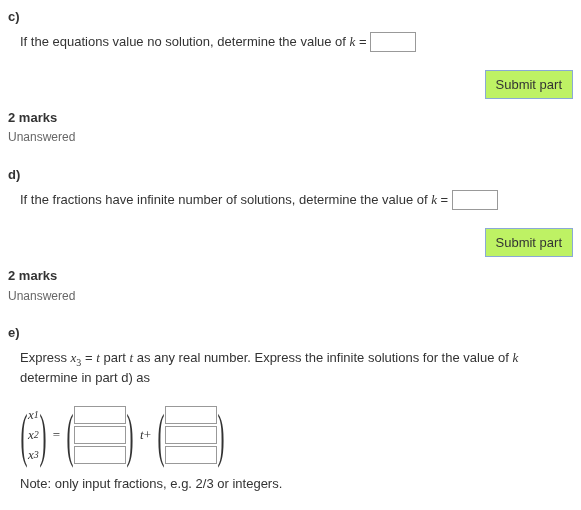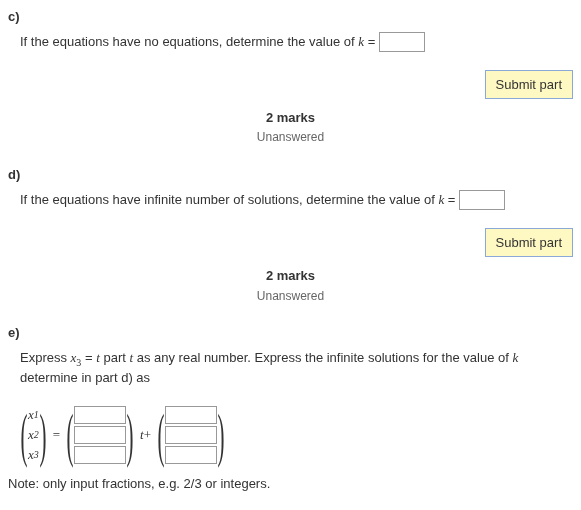--- a/index.html
+++ b/index.html
@@ -25,34 +25,34 @@
     border: 1px solid #999;
     padding: 1px 2px;
     font-size: 12px;
     vertical-align: baseline;
   }
   .submit-row {
     text-align: right;
     margin: 18px 0 4px 0;
   }
   .submit-btn {
-    background: #fef9c3;
+    background: #bef264;
     border: 1px solid #8aa9d6;
     padding: 6px 10px;
     font-size: 13px;
     cursor: pointer;
     color: #333;
   }
   .marks-row {
-    text-align: center;
+    text-align: left;
     font-weight: bold;
     margin-top: 10px;
   }
   .status-row {
-    text-align: center;
+    text-align: left;
     color: #666;
     font-size: 12px;
     margin-top: 2px;
     margin-bottom: 20px;
   }
   .math-it { font-style: italic; font-family: "Times New Roman", serif; }
   .sub { font-size: 10px; vertical-align: sub; font-family: "Times New Roman", serif; }
 
   
   .vec-eq {
@@ -87,42 +87,43 @@
     height: 16px;
     border: 1px solid #999;
     padding: 0 2px;
     font-size: 12px;
   }
   .op {
     margin: 0 6px;
     font-family: "Times New Roman", serif;
   }
   .note {
+    margin-left: 12px;
     margin-top: 6px;
   }
 </style>
 </head>
 <body>
 
 <div class="part-label">c)</div>
 <div class="question-text">
-  <span>If the equations have no equations, determine the value of </span>
+  <span>If the equations value no solution, determine the value of </span>
   <span class="math-it">k</span>
   <span> =</span>
   <input class="inline-input" type="text" value="" style="">
 </div>
 <div class="submit-row">
   <button class="submit-btn">Submit part</button>
 </div>
 <div class="marks-row">2 marks</div>
 <div class="status-row">Unanswered</div>
 
 <div class="part-label">d)</div>
 <div class="question-text">
-  <span>If the equations have infinite number of solutions, determine the value of </span>
+  <span>If the fractions have infinite number of solutions, determine the value of </span>
   <span class="math-it">k</span>
   <span> =</span>
   <input class="inline-input" type="text" value="" style="">
 </div>
 <div class="submit-row">
   <button class="submit-btn">Submit part</button>
 </div>
 <div class="marks-row">2 marks</div>
 <div class="status-row">Unanswered</div>
 

